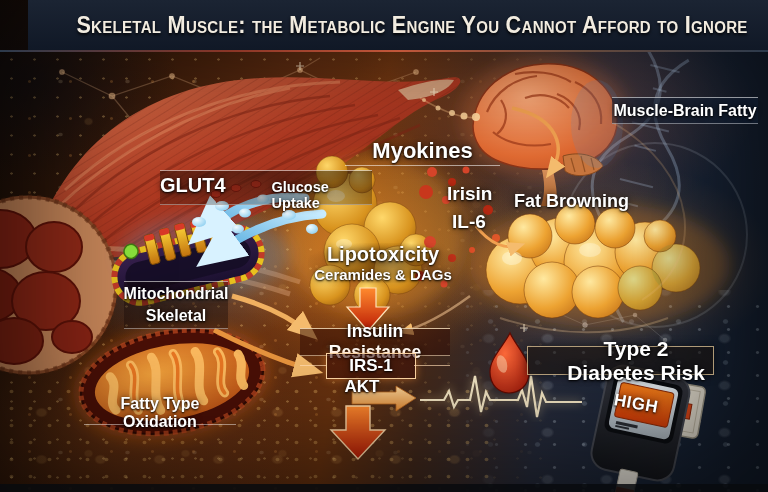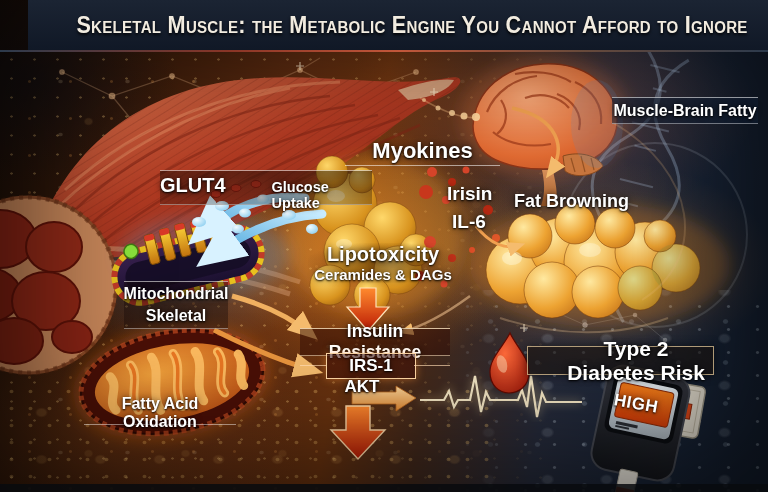--- a/index.html
+++ b/index.html
@@ -470,21 +470,21 @@
   <div class="lbl center lipo">
     <span class="l1">Lipotoxicity</span>
     <span class="l2">Ceramides &amp; DAGs</span>
   </div>
 
   <div class="lbl center hl-top hl-bot mito-lbl">
     <span>Mitochondrial</span>
     <span>Skeletal</span>
   </div>
 
-  <div class="lbl center fao">Fatty Acid Oxidation</div>
+  <div class="lbl center fao">Fatty Type Oxidation</div>
 
   <div class="lbl center insres">Insulin Resistance</div>
   <div class="lbl center irs1">IRS-1</div>
   <div class="rule" style="left:300px;top:365px;width:26px;"></div>
   <div class="rule" style="left:414px;top:365px;width:36px;"></div>
   <div class="lbl center akt">AKT</div>
 
   <div class="lbl center type2">Type 2 Diabetes Risk</div>
   <div class="lbl center high">HIGH</div>
 

